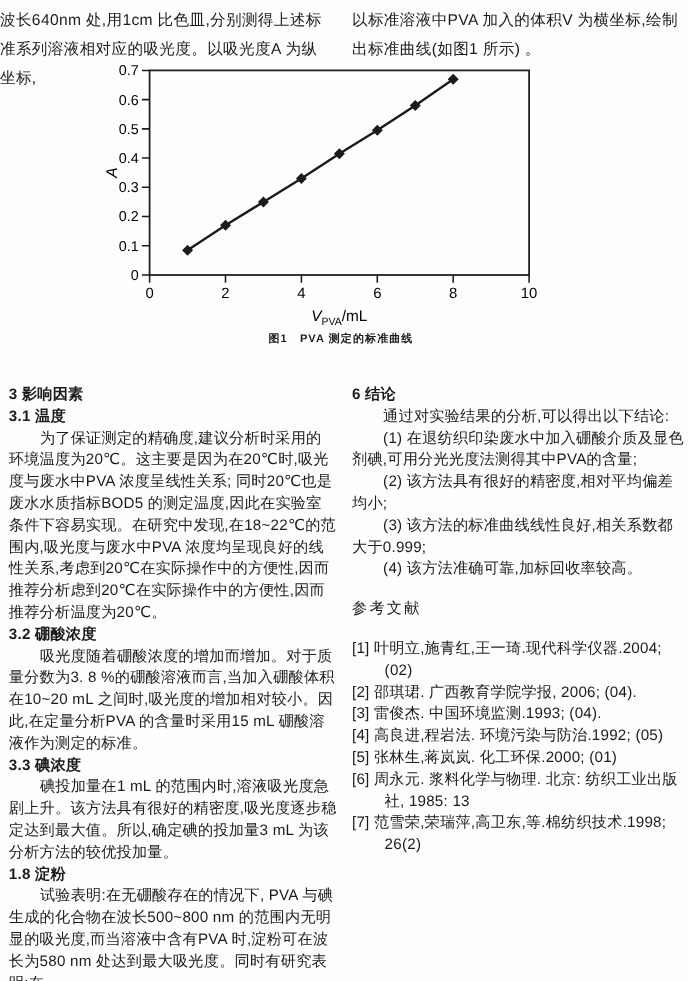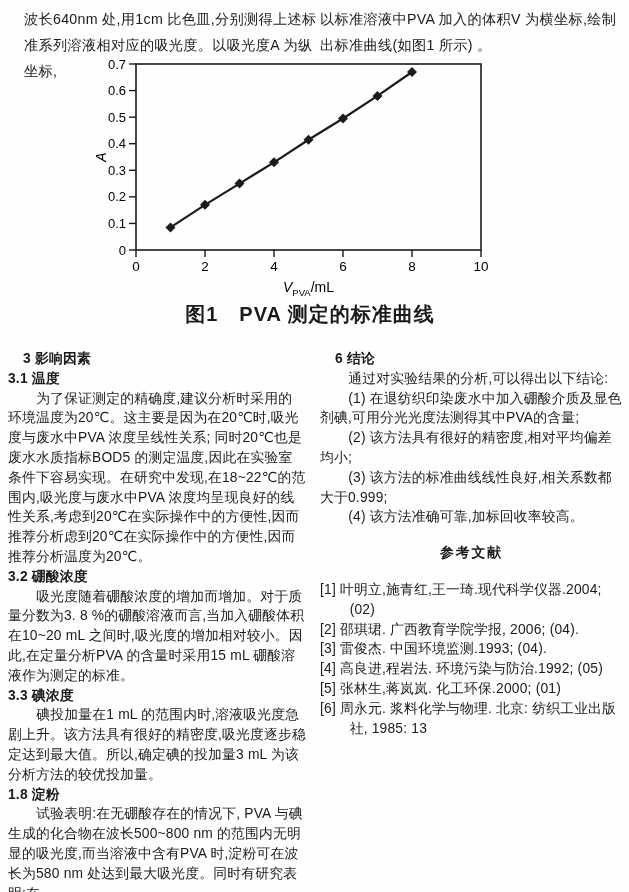--- a/index.html
+++ b/index.html
@@ -2,35 +2,35 @@
 <html><head>
 <meta charset="utf-8">
 <style>
   html,body{margin:0;padding:0;background:#e8e8e8;}
   .page{
     position:relative;width:629px;height:892px;background:#fefefe;
     font-family:"Liberation Sans","DejaVu Sans",sans-serif;
     color:#1b1b1b;overflow:hidden;margin:0 auto;
   }
   .intro{position:absolute;top:6px;font-size:14.2px;line-height:26px;letter-spacing:0.3px;}
-  .intro-left{left:24px;width:296px;}
+  .intro-left{left:0;width:296px;}
   .intro-right{left:320px;width:303px;}
   .figure{position:absolute;left:93px;top:58px;width:430px;height:240px;}
   .caption{
     position:absolute;left:40px;top:301px;width:540px;text-align:center;
-    font-weight:bold;font-size:20px;letter-spacing:1px;
+    font-weight:bold;font-size:10px;letter-spacing:1px;
   }
   .col{position:absolute;top:349px;font-size:13.8px;line-height:19.8px;letter-spacing:0.2px;}
   .col-left{left:8px;width:298px;}
   .col-right{left:320px;width:303px;}
-  .blk-h1{font-weight:bold;margin-left:15px;}
+  .blk-h1{font-weight:bold;}
   .blk-h2{font-weight:bold;}
   .blk-p{text-indent:2.05em;}
   .blk-cont{}
-  .blk-ch{text-align:center;font-weight:bold;margin:16px 0 17px 0;letter-spacing:2px;}
+  .blk-ch{font-weight:normal;margin:16px 0 17px 0;letter-spacing:2px;}
   .blk-ref{padding-left:2.15em;text-indent:-2.15em;}
   svg text{font-family:"Liberation Sans","DejaVu Sans",sans-serif;}
 </style>
 </head>
 <body>
 
 <div class="page">
   <div class="intro intro-left">波长640nm 处,用1cm 比色皿,分别测得上述标准系列溶液相对应的吸光度。以吸光度A 为纵坐标,</div>
   <div class="intro intro-right">以标准溶液中PVA 加入的体积V 为横坐标,绘制出标准曲线(如图1 所示) 。</div>
 
@@ -99,14 +99,15 @@
       <div class="blk-p">(2) 该方法具有很好的精密度,相对平均偏差均小;</div>
       <div class="blk-p">(3) 该方法的标准曲线线性良好,相关系数都大于0.999;</div>
       <div class="blk-p">(4) 该方法准确可靠,加标回收率较高。</div>
       <div class="blk-ch">参考文献</div>
       <div class="blk-ref">[1] 叶明立,施青红,王一琦.现代科学仪器.2004; (02)</div>
       <div class="blk-ref">[2] 邵琪珺. 广西教育学院学报, 2006; (04).</div>
       <div class="blk-ref">[3] 雷俊杰. 中国环境监测.1993; (04).</div>
       <div class="blk-ref">[4] 高良进,程岩法. 环境污染与防治.1992; (05)</div>
       <div class="blk-ref">[5] 张林生,蒋岚岚. 化工环保.2000; (01)</div>
       <div class="blk-ref">[6] 周永元. 浆料化学与物理. 北京: 纺织工业出版社, 1985: 13</div>
+      <div class="blk-ref">[7] 范雪荣,荣瑞萍,高卫东,等.棉纺织技术.1998;  26(2)</div>
     </div>
 </div>
 
 </body></html>

